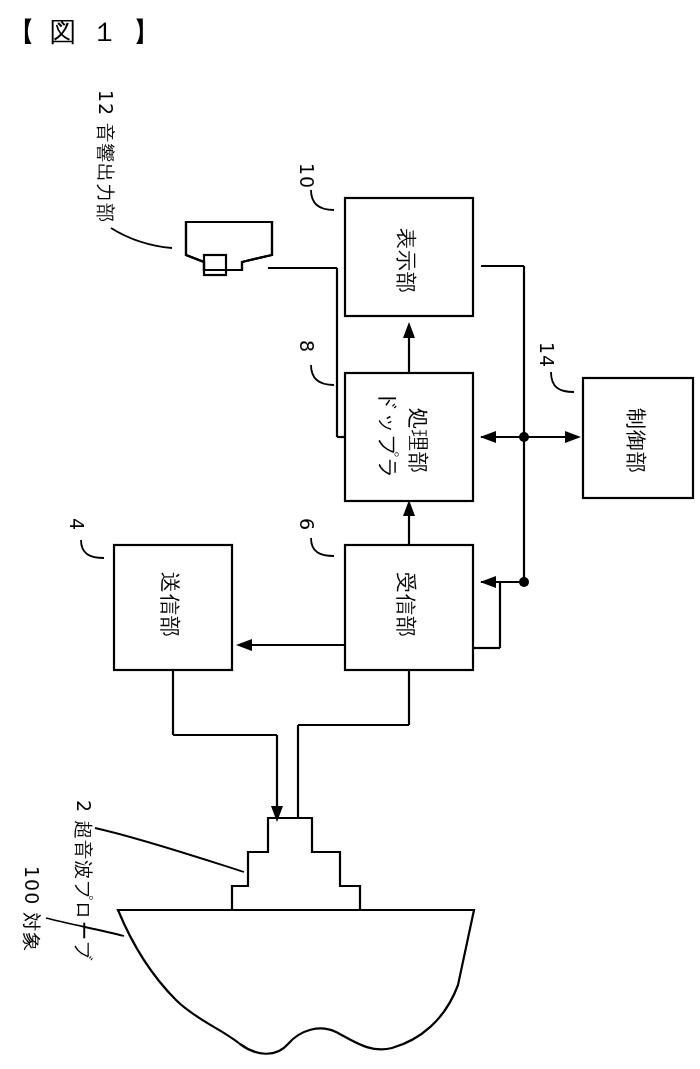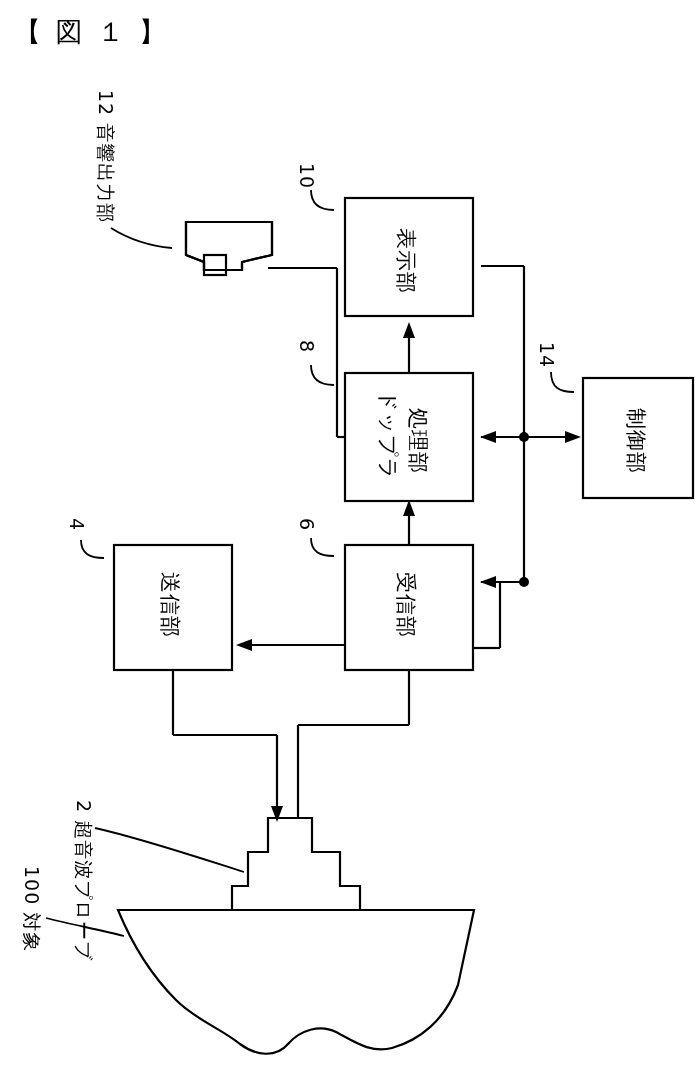--- a/index.html
+++ b/index.html
@@ -10,21 +10,21 @@
   body {
     width: 700px;
     height: 1069px;
     position: relative;
     font-family: "Liberation Sans", sans-serif;
     color: #000000;
     overflow: hidden;
   }
   #figure-title {
     position: absolute;
-    left: 14px;
+    left: 8px;
     top: 14px;
     font-size: 27px;
     letter-spacing: 3px;
     font-family: "DejaVu Sans", sans-serif;
     white-space: nowrap;
   }
   .svg-layer {
     position: absolute;
     left: 0;
     top: 0;

